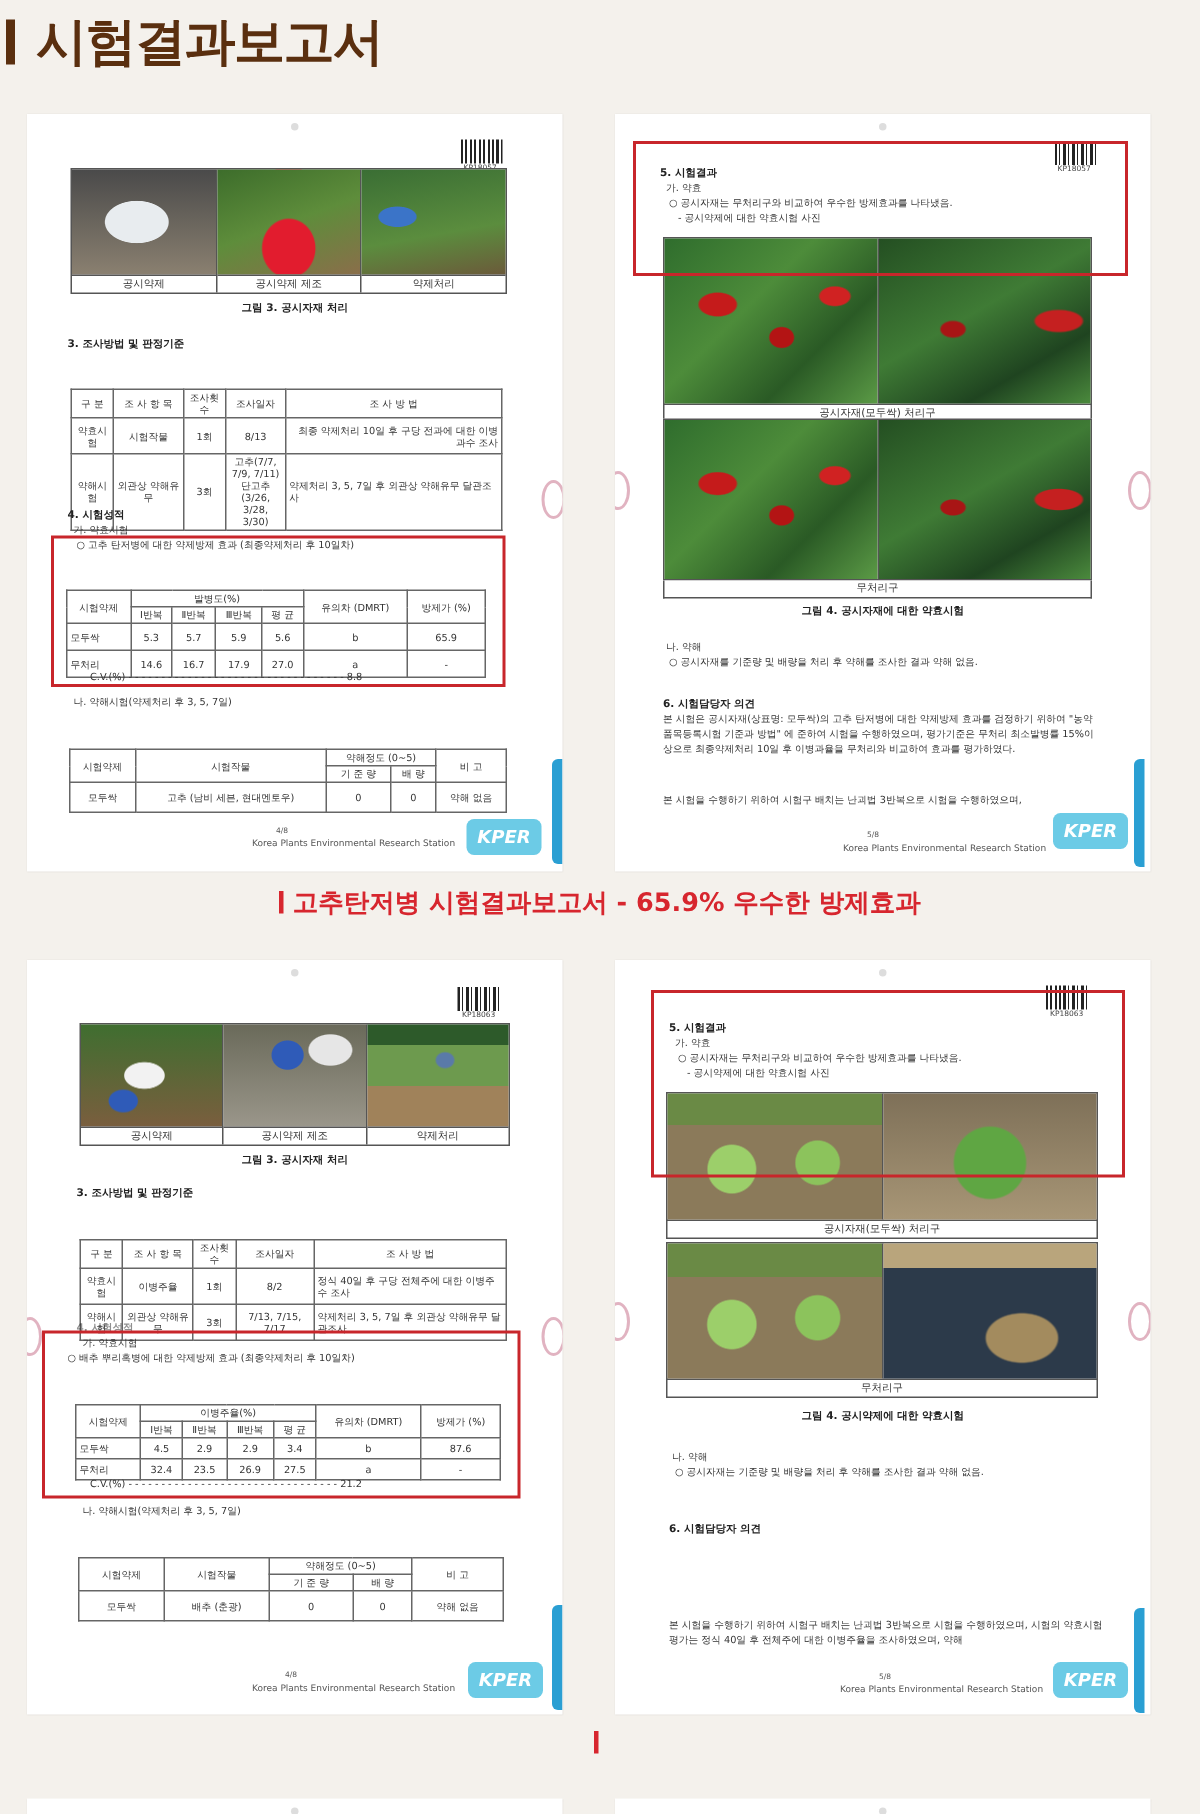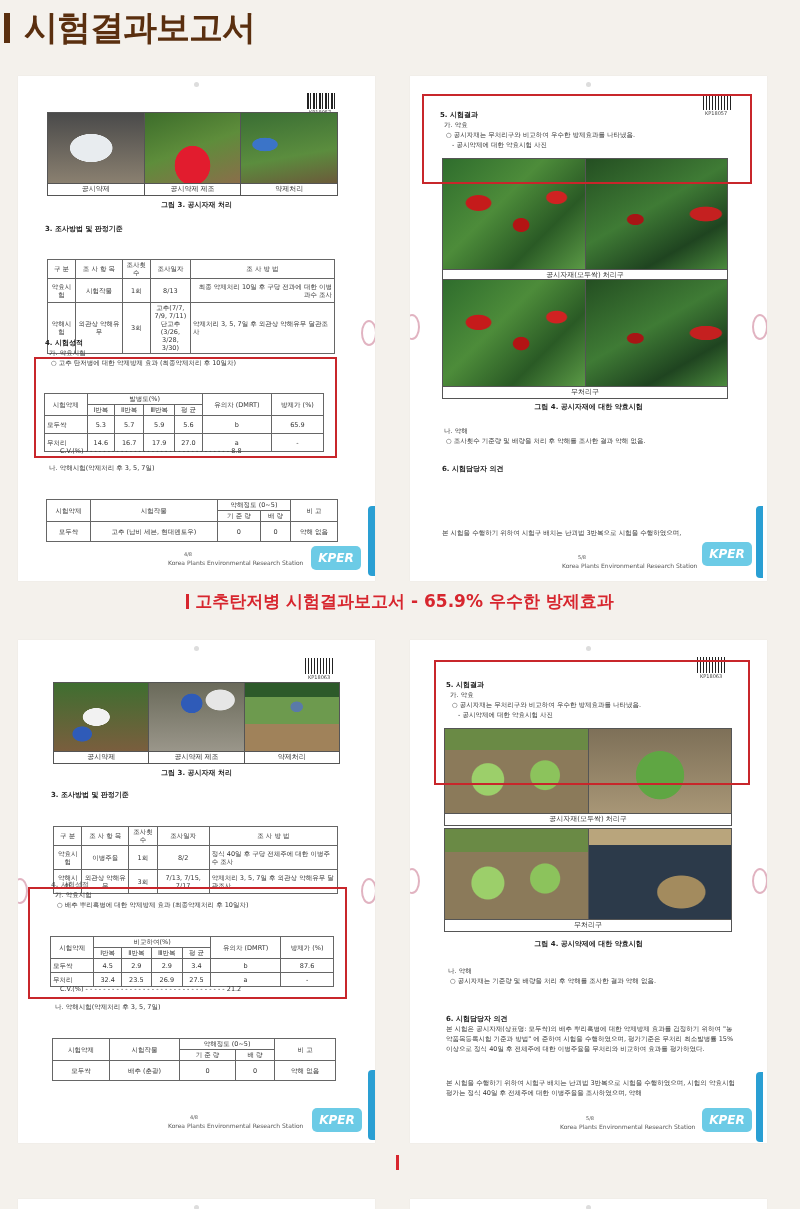--- a/index.html
+++ b/index.html
@@ -200,23 +200,24 @@
         <div class="photo plant-red2"></div>
       </div>
   </div>
   <div class="photo-strip" style="left:32px; top:311px; width:286px; height:12px; border-top:none;">
     <div class="photo-cap" style="flex:1; border-top:none;">무처리구</div>
   </div>
   <div class="fig-cap" style="left:0; width:357px; top:326px;">그림 4. 공시자재에 대한 약효시험</div>
   <div class="hl" style="left:12px; top:18px; width:330px; height:90px;"></div>
 
   <div class="txt" style="left:34px; top:350px;">나. 약해</div>
-  <div class="txt" style="left:36px; top:360px;">○ 조사횟수 기준량 및 배량을 처리 후 약해를 조사한 결과 약해 없음.</div>
+  <div class="txt" style="left:36px; top:360px;">○ 공시자재를 기준량 및 배량을 처리 후 약해를 조사한 결과 약해 없음.</div>
 
   <div class="sec" style="left:32px; top:388px;">6. 시험담당자 의견</div>
+  <div class="txt" style="left:32px; top:398px; width:290px;">본 시험은 공시자재(상표명: 모두싹)의 고추 탄저병에 대한 약제방제 효과를 검정하기 위하여 "농약품목등록시험 기준과 방법" 에 준하여 시험을 수행하였으며, 평가기준은 무처리 최소발병률 15%이상으로 최종약제처리 10일 후 이병과율을 무처리와 비교하여 효과를 평가하였다.</div>
   <div class="txt" style="left:32px; top:452px; width:290px;">본 시험을 수행하기 위하여 시험구 배치는 난괴법 3반복으로 시험을 수행하였으며,</div>
 
   <div class="footer-pg" style="left:168px; top:478px;">5/8</div>
   <div class="footer-text" style="left:152px; top:486px;">Korea Plants Environmental Research Station</div>
   <div class="kper" style="left:292px; top:466px;">KPER</div>
   <div class="sidetab" style="left:346px; top:430px; height:72px;"></div>
   <div class="stamp" style="left:-6px; top:238px;"></div>
   <div class="stamp" style="left:342px; top:238px;"></div>
 </div>
 
@@ -267,26 +268,26 @@
       <td>외관상 약해유무</td>
       <td>3회</td>
       <td>7/13, 7/15, 7/17</td>
       <td style="text-align:left;">약제처리 3, 5, 7일 후 외관상 약해유무 달관조사</td>
     </tr>
   </tbody>
     </table>
 
   <div class="sec" style="left:33px; top:240px; opacity:0.5;">4. 시험성적</div>
   <div class="txt" style="left:37px; top:250px;">가. 약효시험</div>
-  <div class="txt" style="left:39px; top:260px;text-align:right;">○ 배추 뿌리혹병에 대한 약제방제 효과 (최종약제처리 후 10일차)</div>
+  <div class="txt" style="left:27px; top:260px;text-align:right;">○ 배추 뿌리혹병에 대한 약제방제 효과 (최종약제처리 후 10일차)</div>
   <table class="t outer" style="left:32px; top:272px; width:284px;">
     <tbody>
         <tr>
       <td rowspan="2">시험약제</td>
-      <td colspan="4">비교하여(%)</td>
+      <td colspan="4">이병주율(%)</td>
       <td rowspan="2">유의차 (DMRT)</td>
       <td rowspan="2">방제가 (%)</td>
     </tr>
     <tr>
       <td>Ⅰ반복</td>
       <td>Ⅱ반복</td>
       <td>Ⅲ반복</td>
       <td>평 균</td>
     </tr>
     <tr style="height:14px;">
@@ -379,21 +380,20 @@
   <div class="photo-strip" style="left:34px; top:280px; width:288px; height:12px; border-top:none;">
     <div class="photo-cap" style="flex:1; border-top:none;">무처리구</div>
   </div>
   <div class="fig-cap" style="left:0; width:357px; top:299px;">그림 4. 공시약제에 대한 약효시험</div>
   <div class="hl" style="left:24px; top:20px; width:316px; height:125px;"></div>
 
   <div class="txt" style="left:38px; top:326px;">나. 약해</div>
   <div class="txt" style="left:40px; top:336px;">○ 공시자재는 기준량 및 배량을 처리 후 약해를 조사한 결과 약해 없음.</div>
 
   <div class="sec" style="left:36px; top:374px;">6. 시험담당자 의견</div>
-  <div class="txt" style="left:36px; top:384px; width:290px;">본 시험은 공시자재(상표명: 모두싹)의 배추 뿌리혹병에 대한 약제방제 효과를 검정하기 위하여 "농약품목등록시험 기준과 방법" 에 준하여 시험을 수행하였으며, 평가기준은 무처리 최소발병률 15%이상으로 정식 40일 후 전체주에 대한 이병주율을 무처리와 비교하여 효과를 평가하였다.</div>
   <div class="txt" style="left:36px; top:438px; width:290px;">본 시험을 수행하기 위하여 시험구 배치는 난괴법 3반복으로 시험을 수행하였으며, 시험의 약효시험 평가는 정식 40일 후 전체주에 대한 이병주율을 조사하였으며, 약해</div>
 
   <div class="footer-pg" style="left:176px; top:475px;">5/8</div>
   <div class="footer-text" style="left:150px; top:483px;">Korea Plants Environmental Research Station</div>
   <div class="kper" style="left:292px; top:468px;">KPER</div>
   <div class="sidetab" style="left:346px; top:432px; height:70px;"></div>
   <div class="stamp" style="left:-6px; top:228px;"></div>
   <div class="stamp" style="left:342px; top:228px;"></div>
 </div>
 

